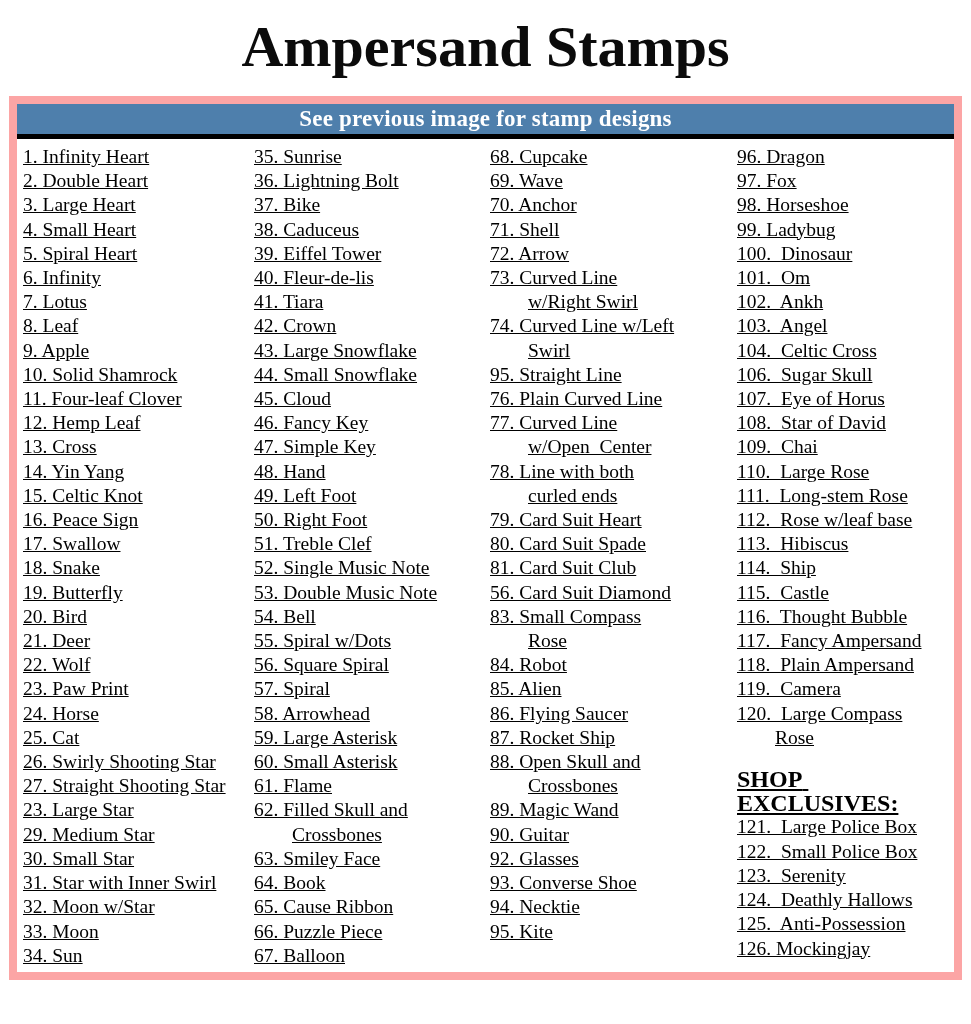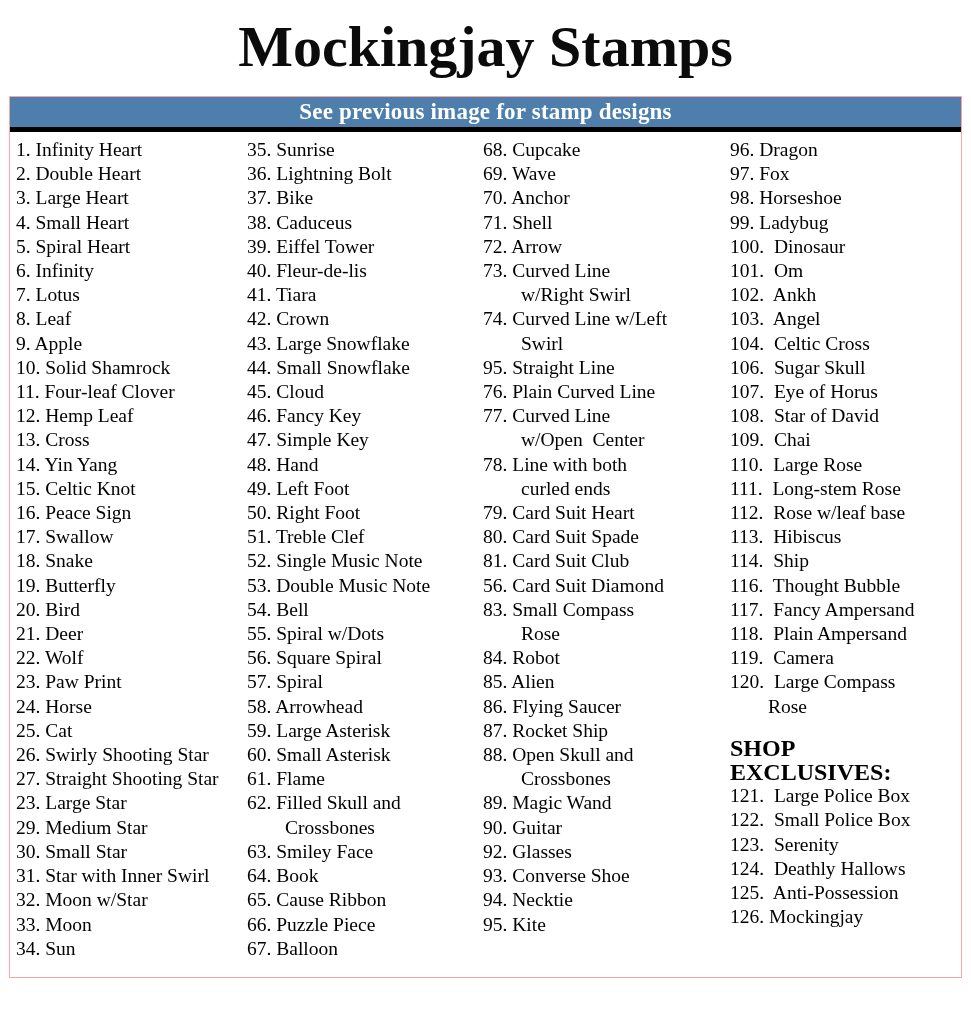--- a/index.html
+++ b/index.html
@@ -17,21 +17,21 @@
     text-align: center;
     font-size: 58px;
     line-height: 78px;
     font-weight: bold;
     letter-spacing: 0px;
     color: #0b0b0b;
   }
 
   .box {
     margin: 0 9px;
-    border: 1px solid #fca5a5;
+    border: 8px solid #fca5a5;
     background: #ffffff;
   }
 
   .banner {
     height: 35px;
     background: #4e7fac;
     border-bottom: 5px solid #000000;
     display: flex;
     align-items: center;
     justify-content: center;
@@ -39,44 +39,45 @@
   .banner-text {
     color: #ffffff;
     font-weight: bold;
     font-size: 23px;
     letter-spacing: 0.2px;
   }
 
   .list {
     display: grid;
     grid-template-columns: 231px 236px 247px 1fr;
-    padding: 6px 4px 16px 6px;
+    padding: 6px 4px 4px 6px;
     font-size: 19.5px;
     line-height: 24.2px;
+    text-decoration: underline;
   }
   .col { min-width: 0; }
 
   .item {
     white-space: pre-wrap;
     padding-left: 38px;
     text-indent: -38px;
   }
   .item.heading {
     font-weight: bold;
     font-size: 24px;
     margin-top: 17px;
     padding-left: 0;
     text-indent: 0;
   }
 </style>
 </head>
 <body>
 
 <div class="page">
-  <h1 class="title">Mockingjay Stamps</h1>
+  <h1 class="title">Ampersand Stamps</h1>
 
   <div class="box">
     <div class="banner" style="background: rgb(78, 127, 172);">
       <span class="banner-text" style="color: rgb(255, 255, 255);">See previous image for stamp designs</span>
     </div>
 
     <div class="list">
       <div class="col">
           <div class="item">1. Infinity Heart</div>
           <div class="item">2. Double Heart</div>
@@ -196,20 +197,21 @@
           <div class="item">104.  Celtic Cross</div>
           <div class="item">106.  Sugar Skull</div>
           <div class="item">107.  Eye of Horus</div>
           <div class="item">108.  Star of David</div>
           <div class="item">109.  Chai</div>
           <div class="item">110.  Large Rose</div>
           <div class="item">111.  Long-stem Rose</div>
           <div class="item">112.  Rose w/leaf base</div>
           <div class="item">113.  Hibiscus</div>
           <div class="item">114.  Ship</div>
+          <div class="item">115.  Castle</div>
           <div class="item">116.  Thought Bubble</div>
           <div class="item">117.  Fancy Ampersand</div>
           <div class="item">118.  Plain Ampersand</div>
           <div class="item">119.  Camera</div>
           <div class="item">120.  Large Compass
 Rose</div>
           <div class="item heading">SHOP EXCLUSIVES:</div>
           <div class="item">121.  Large Police Box</div>
           <div class="item">122.  Small Police Box</div>
           <div class="item">123.  Serenity</div>

